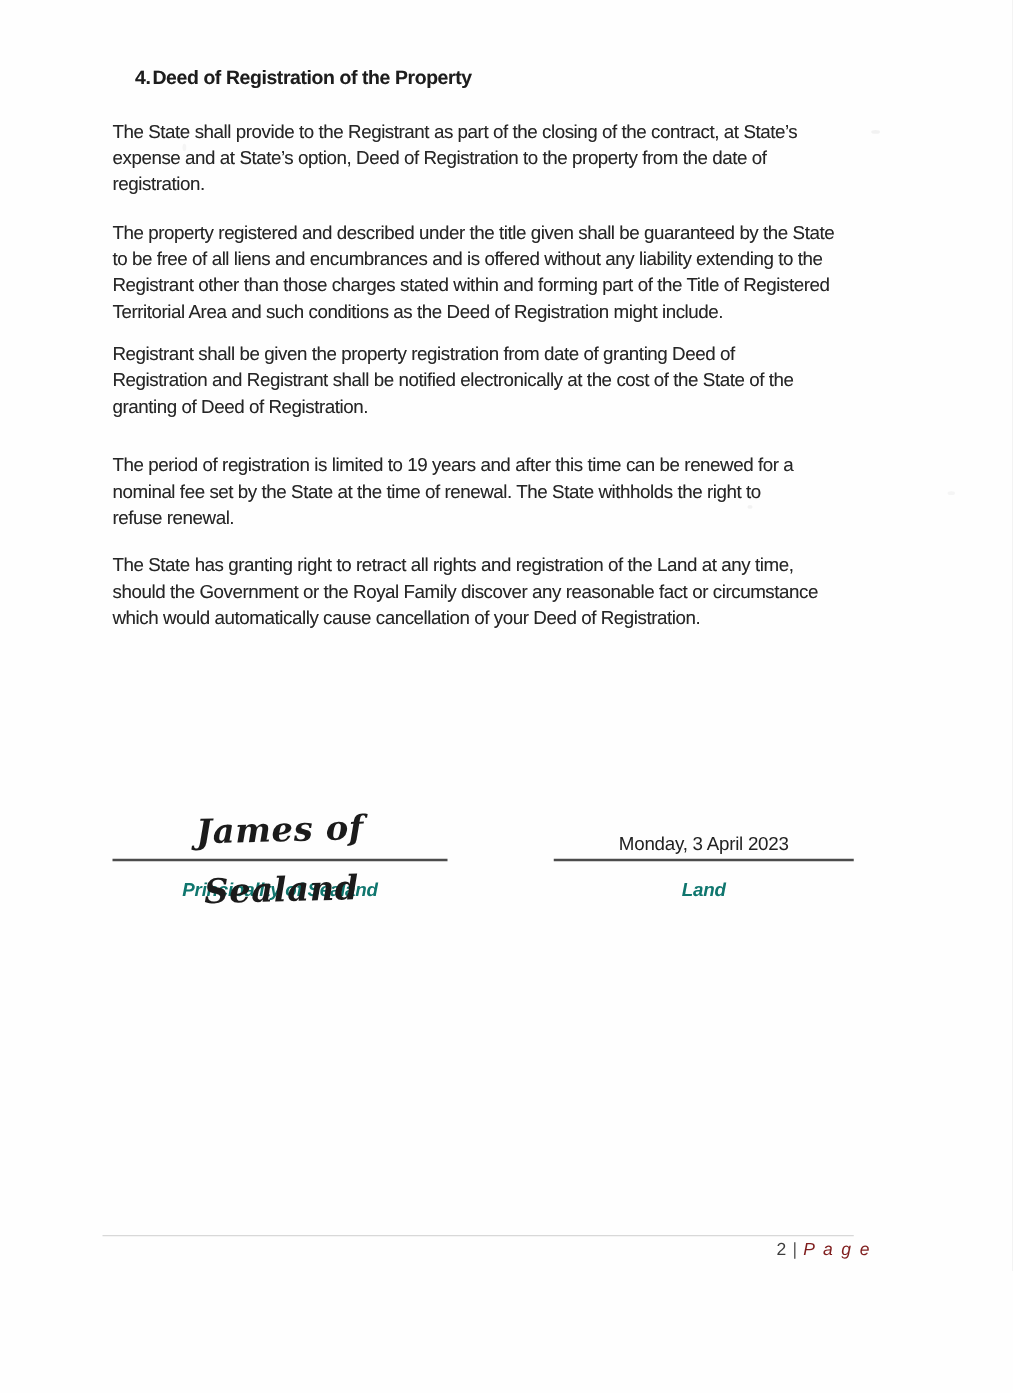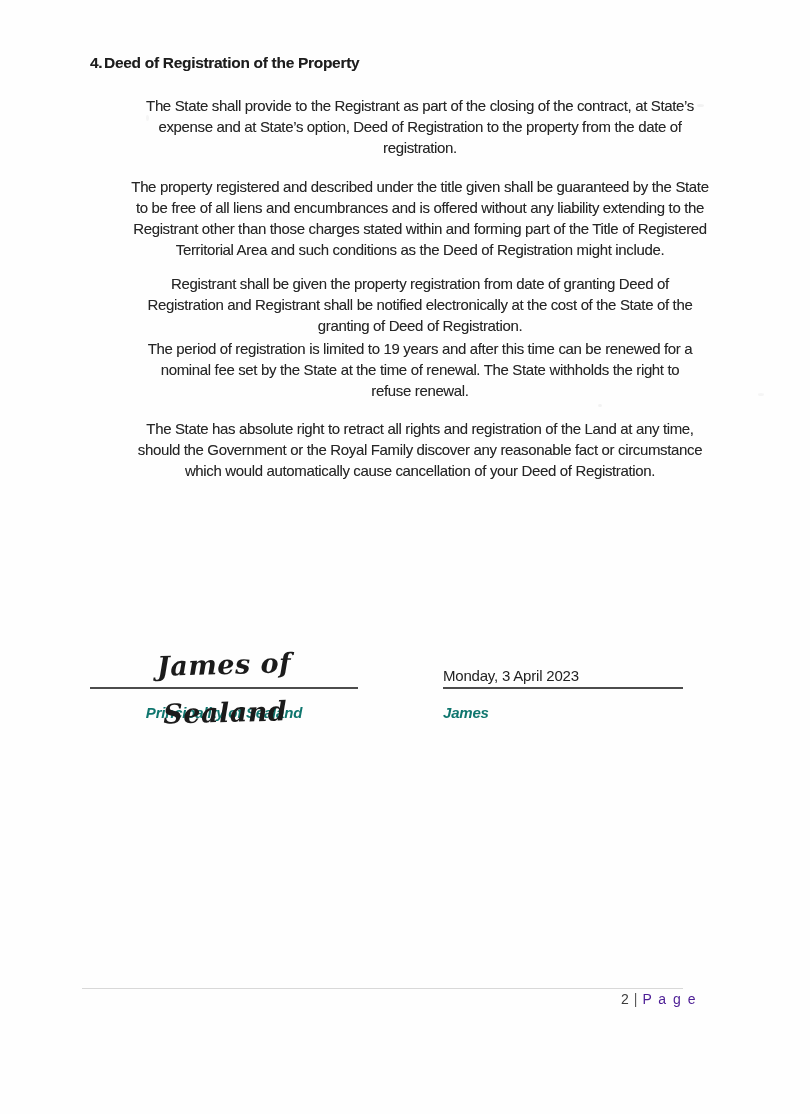--- a/index.html
+++ b/index.html
@@ -29,43 +29,42 @@
   }
   .content h2 .num { display: inline-block; min-width: 14px; }
   .content h2.gap-wide .num { min-width: 20px; margin-left: -2px; }
   .content p {
     font-size: 15px;
     line-height: 21px;
     letter-spacing: -0.35px;
     white-space: pre;
     color: #262626;
     text-shadow: 0 0 0.5px rgba(30,30,30,0.3);
-    text-align: center;
   }
-  .mb22 { margin: 0 0 22px; }
+  .mb22 { margin: 0 18px 22px; }
   .mb18 { margin: 0 0 18px; }
   .mb17 { margin: 0 0 17px; }
   .mb16 { margin: 0 0 16px; }
-  .mb14 { margin: 0 0 2px; }
+  .mb14 { margin: 0 0 26px; }
   .mb13 { margin: 0 0 13px; }
   .mb0  { margin: 0; }
   
   .sig-block {
     position: absolute;
     left: 90px;
     top: 641px;
     width: 268px;
     text-align: center;
   }
   .date-block {
     position: absolute;
     left: 443px;
     top: 641px;
     width: 240px;
-    text-align: left;
+    text-align: center;
   }
   .signature {
     height: 46px;
     line-height: 48px;
     font-family: "DejaVu Serif", serif;
     font-style: italic;
     font-weight: bold;
     font-size: 27px;
     letter-spacing: 0.5px;
     color: #1b1b1b;
@@ -98,21 +97,21 @@
     height: 0;
   }
   .footer-text {
     position: absolute;
     top: 991px;
     right: 113px;
     font-size: 14px;
     color: #3c3c3c;
   }
   .footer-text .f-bar { color: #5a5a5a; padding: 0 5px; }
-  .footer-text .f-word { color: #4c1d95; letter-spacing: 1.5px; }
+  .footer-text .f-word { color: #7f1d1d; letter-spacing: 1.5px; font-style: italic; }
   
   .speck { position: absolute; border-radius: 50%; background: #8a8a8a; }
   .speck1 { left: 697px; top: 104px; width: 7px; height: 3px; opacity: 0.10; }
   .speck2 { left: 598px; top: 404px; width: 4px; height: 3px; opacity: 0.10; }
   .speck3 { left: 758px; top: 393px; width: 6px; height: 3px; opacity: 0.08; }
   .speck4 { left: 146px; top: 115px; width: 3px; height: 6px; opacity: 0.08; }
 </style>
 </head>
 <body>
 
@@ -134,37 +133,37 @@
     <section>
       <p class="mb14">Registrant shall be given the property registration from date of granting Deed of
 Registration and Registrant shall be notified electronically at the cost of the State of the
 granting of Deed of Registration.</p>
     </section>
 
     <section>
       <p class="mb17">The period of registration is limited to 19 years and after this time can be renewed for a
 nominal fee set by the State at the time of renewal. The State withholds the right to
 refuse renewal.</p>
-      <p class="mb0">The State has absolute right to retract all rights and registration of the Land at any time,
+      <p class="mb0">The State has granting right to retract all rights and registration of the Land at any time,
 should the Government or the Royal Family discover any reasonable fact or circumstance
 which would automatically cause cancellation of your Deed of Registration.</p>
     </section>
 
   </div>
 
   <div class="sig-block">
     <div class="signature">James of Sealand</div>
     <div class="sign-rule"></div>
     <div class="sign-label">Principality of Sealand</div>
   </div>
 
   <div class="date-block">
     <div class="date-value">Monday, 3 April 2023</div>
     <div class="sign-rule"></div>
-    <div class="sign-label">James</div>
+    <div class="sign-label">Land</div>
   </div>
 
   <div class="footer-rule"></div>
   <div class="footer-text"><span class="f-num">2</span><span class="f-bar">|</span><span class="f-word">P a g e</span></div>
 
   <div class="speck speck1"></div>
   <div class="speck speck2"></div>
   <div class="speck speck3"></div>
   <div class="speck speck4"></div>
 

